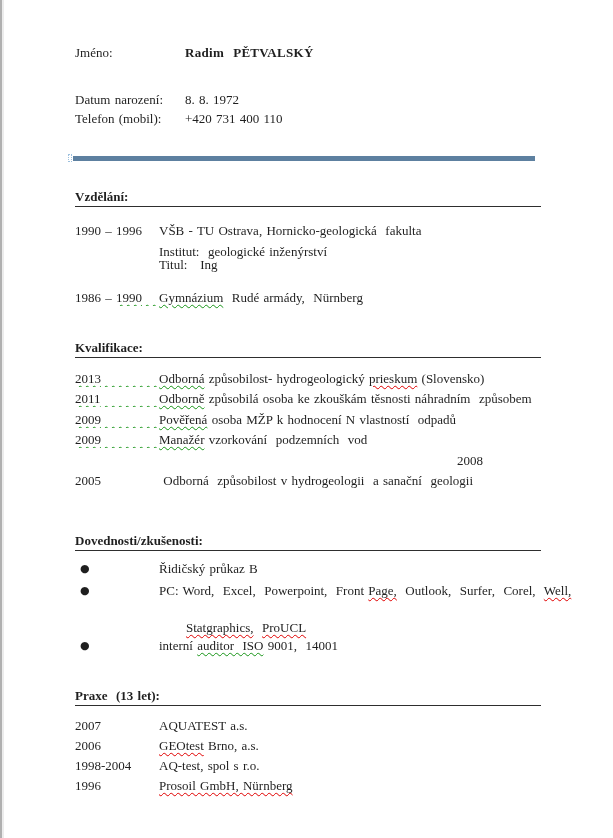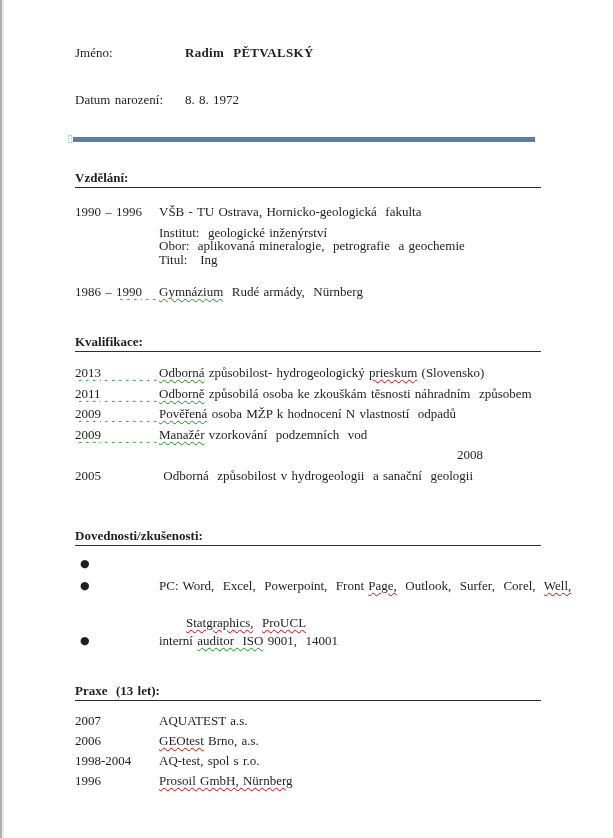--- a/index.html
+++ b/index.html
@@ -89,35 +89,38 @@
     <div class="info-row row-jmeno">
       <span class="info-label">Jméno:</span>
       <span class="info-value">Radim  PĚTVALSKÝ</span>
     </div>
 
     <div class="info-row row-datum">
       <span class="info-label">Datum narození:</span>
       <span class="info-value">8. 8. 1972</span>
     </div>
 
+    <div class="info-row row-telefon">
+      <span class="info-label">Telefon (mobil):</span>
+      <span class="info-value">+420 731 400 110</span>
+    </div>
 
     <div class="bar-row">
       <span class="anchor"></span>
       <div class="divider"></div>
     </div>
 
     <div class="sec-head sec-edu">Vzdělání:</div>
 
     <div class="trow edu-row1">
       <span class="ycell"><span class="seg">1990 – 1996</span></span>
       <span class="dcell"><span class="seg">VŠB - TU Ostrava, Hornicko-geologická  fakulta</span></span>
     </div>
     <div class="edu-details">
       <div class="detail-line">Institut:  geologické inženýrství</div>
-      <div class="detail-line">Obor:  aplikovaná mineralogie,  petrografie  a geochemie</div>
       <div class="detail-line">Titul:   Ing</div>
     </div>
     <div class="trow edu-row2">
       <span class="ycell"><span class="seg">1986 – </span><span class="seg wavy-green fill">1990</span></span>
       <span class="dcell"><span class="seg wavy-green">Gymnázium</span><span class="seg">  Rudé armády,  Nürnberg</span></span>
     </div>
 
     <div class="sec-head sec-kval">Kvalifikace:</div>
 
     <div class="kval-rows">
@@ -144,20 +147,23 @@
         <span class="ycell"><span class="seg">2005</span></span>
         <span class="dcell"><span class="seg"> Odborná  způsobilost v hydrogeologii  a sanační  geologii</span></span>
       </div>
     </div>
 
     <div class="sec-head sec-dov">Dovednosti/zkušenosti:</div>
 
     <div class="bullets">
       <div class="bullet b1">
         <span class="bullet-marker">●</span>
+        <span class="bullet-body">
+          <span class="bullet-line"><span class="seg">Řidičský průkaz B</span></span>
+        </span>
       </div>
       <div class="bullet b2">
         <span class="bullet-marker">●</span>
         <span class="bullet-body">
           <div class="bullet-line"><span class="seg">PC: Word,  Excel,  Powerpoint,  Front </span><span class="seg wavy-red">Page,</span><span class="seg">  Outlook,  Surfer,  Corel,  </span><span class="seg wavy-red">Well,</span></div>
           <div class="bullet-line line2"><span class="seg wavy-red">Statgraphics,</span><span class="seg">  </span><span class="seg wavy-red">ProUCL</span></div>
         </span>
       </div>
       <div class="bullet b3">
         <span class="bullet-marker">●</span>

